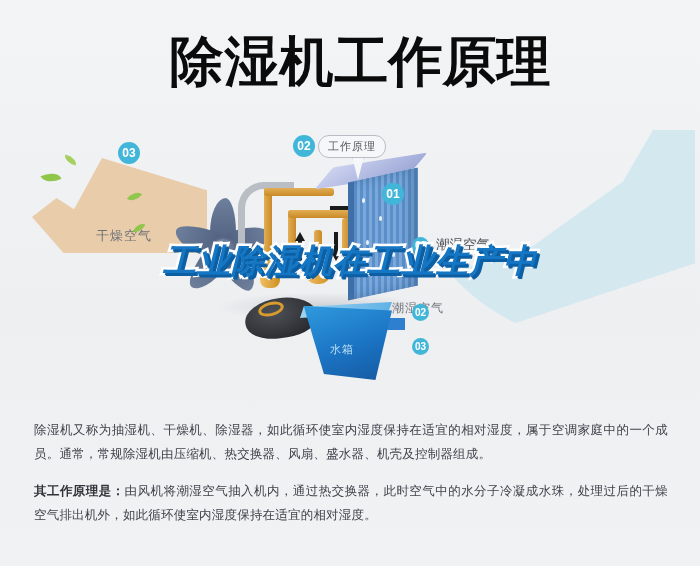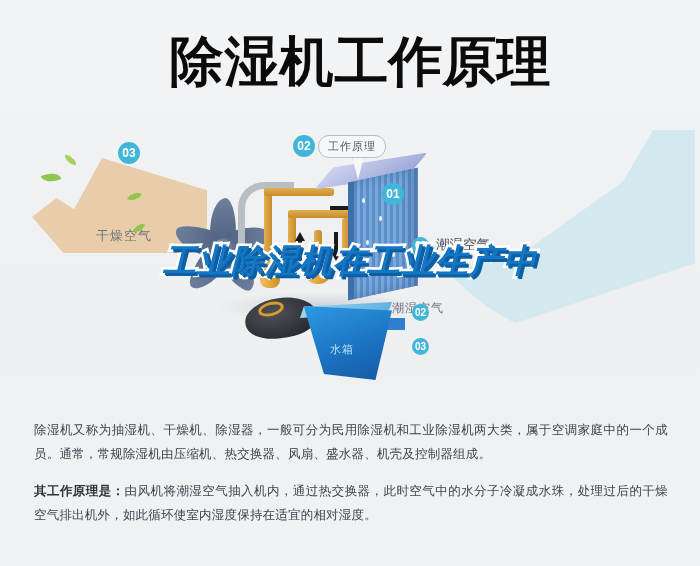--- a/index.html
+++ b/index.html
@@ -384,17 +384,17 @@
     <div class="step-line step-3">
       <span class="dot">03</span>
     </div>
   </div>
 
   <div class="overlay">
     <div class="overlay-line">工业除湿机在工业生产中</div>
   </div>
 
   <div class="copy">
-    <p class="para-1">除湿机又称为抽湿机、干燥机、除湿器，一般可分为民用除湿机和工业除湿机两大类，属于空调家庭中的一个成员。通常，常规除湿机由压缩机、热交换器、风扇、盛水器、机壳及控制器组成。</p>
+    <p class="para-1">除湿机又称为抽湿机、干燥机、除湿器，如此循环使室内湿度保持在适宜的相对湿度，属于空调家庭中的一个成员。通常，常规除湿机由压缩机、热交换器、风扇、盛水器、机壳及控制器组成。</p>
     <p class="para-2"><span class="lead">其工作原理是：</span><span>由风机将潮湿空气抽入机内，通过热交换器，此时空气中的水分子冷凝成水珠，处理过后的干燥空气排出机外，如此循环使室内湿度保持在适宜的相对湿度。</span></p>
   </div>
 
 </div>
 
 </body></html>

